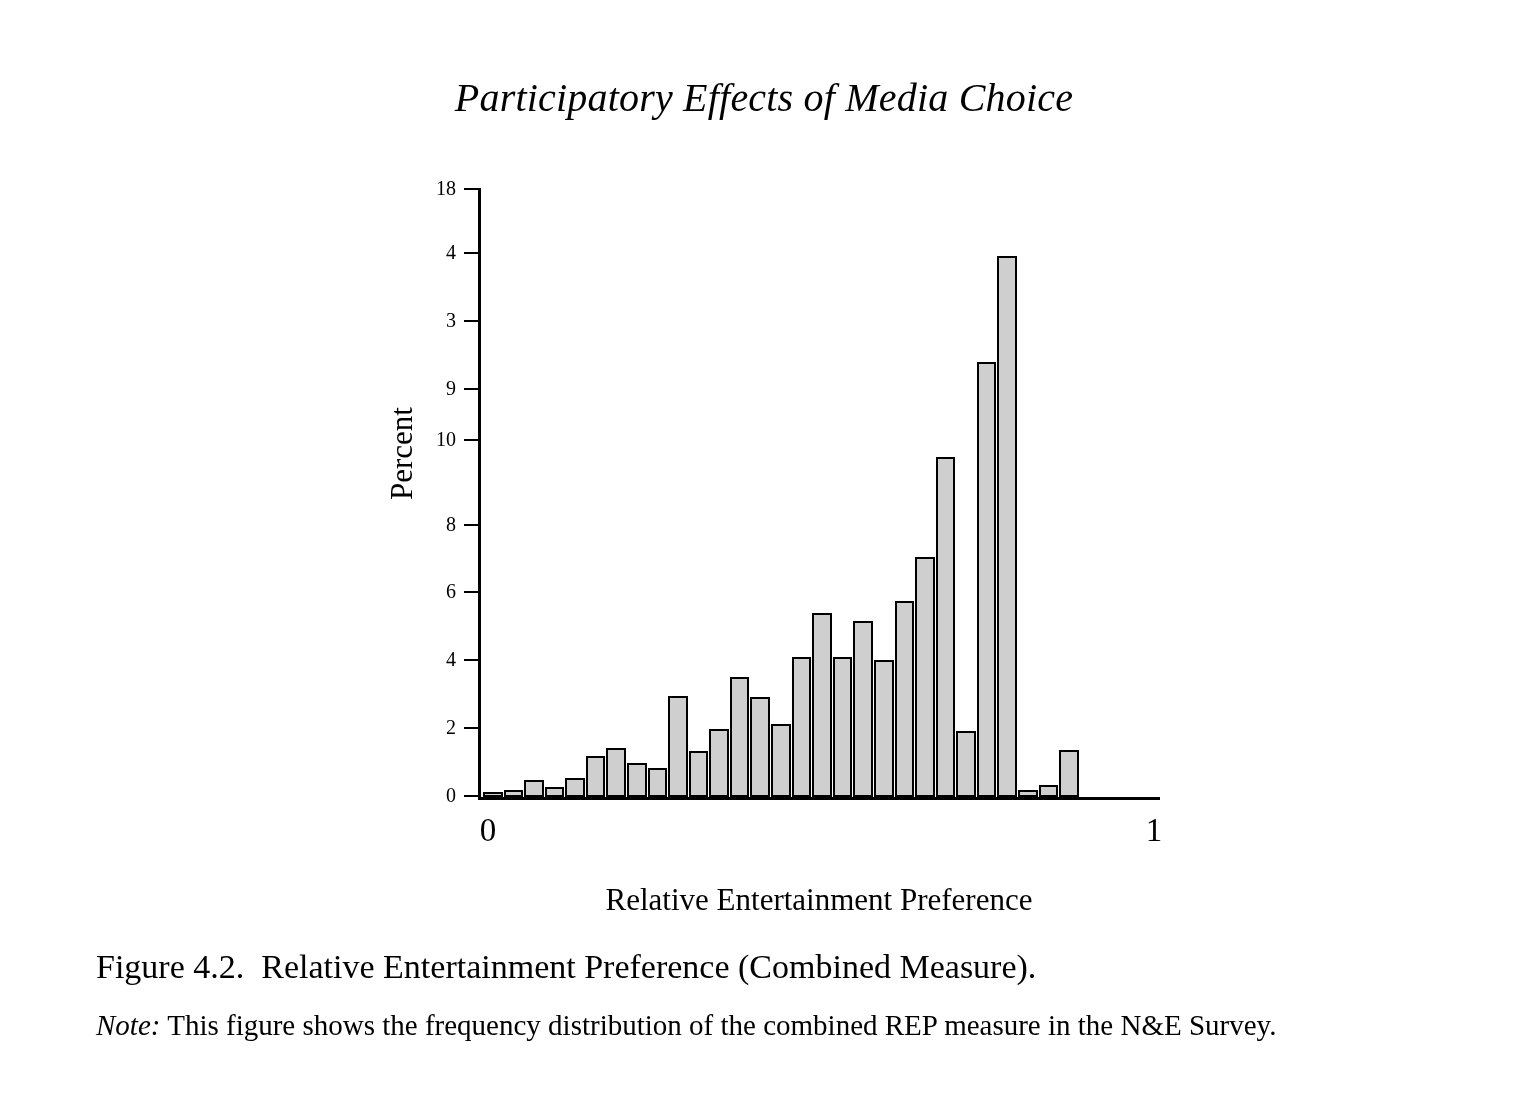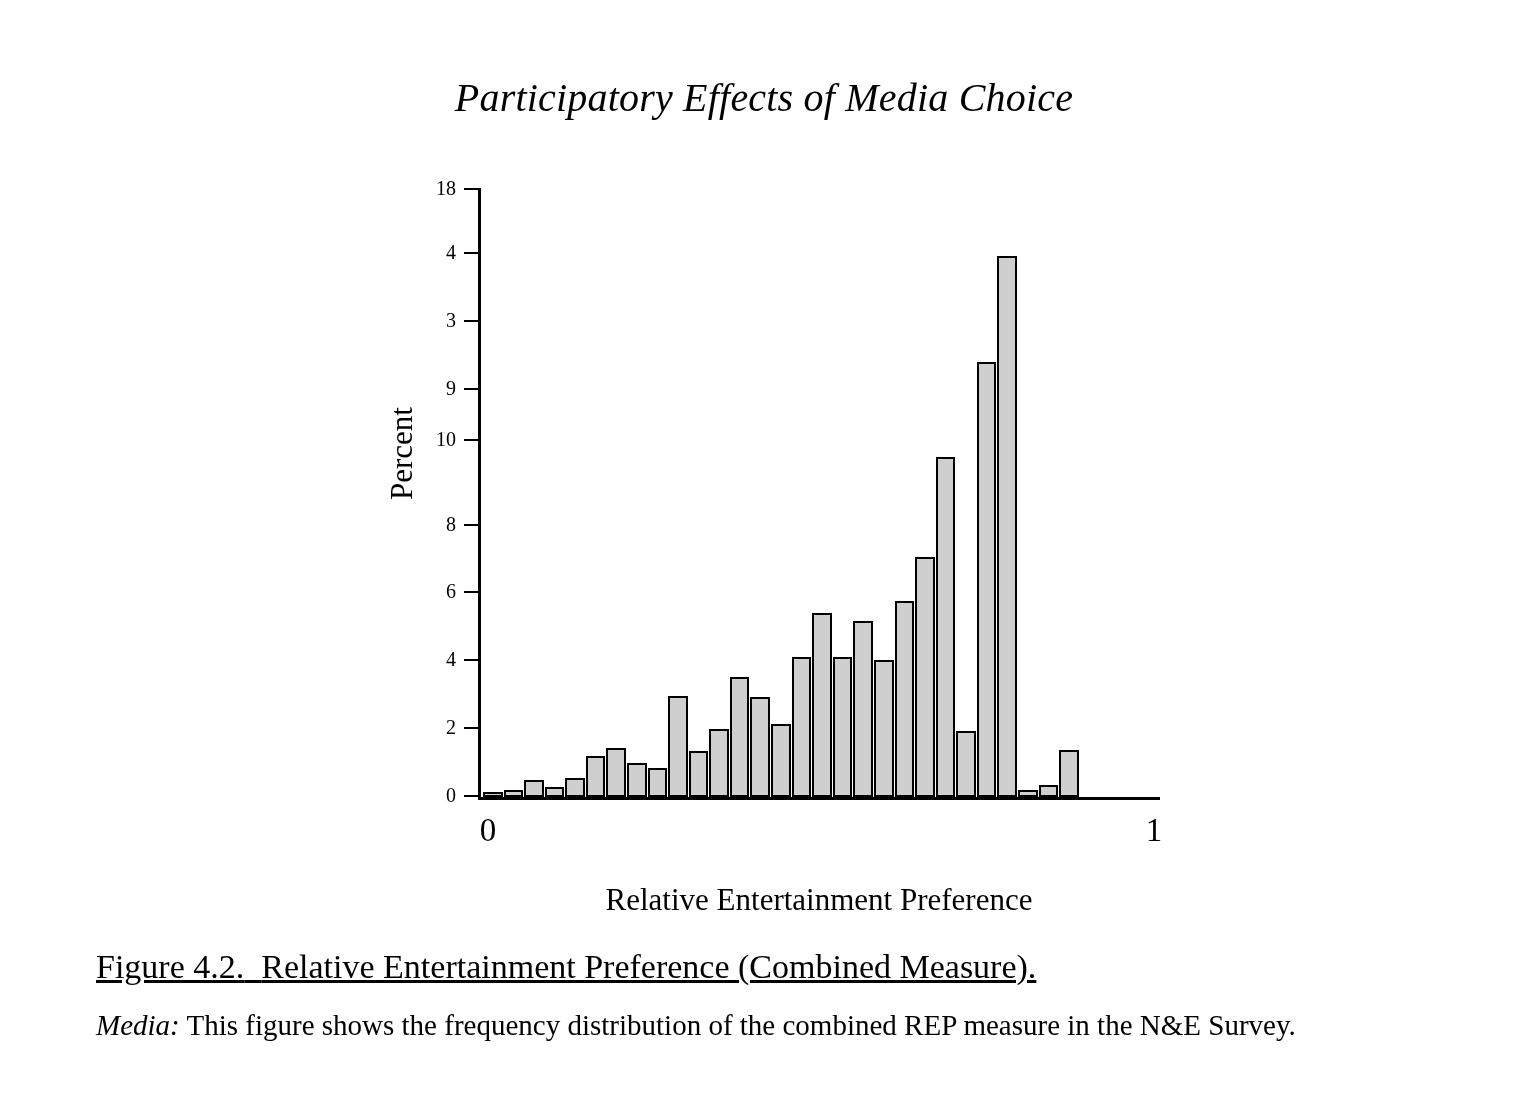--- a/index.html
+++ b/index.html
@@ -110,21 +110,20 @@
     white-space: nowrap;
   }
   
   .caption {
     position: absolute;
     left: 96px;
     top: 946px;
     width: 1400px;
     font-size: 34px;
     line-height: 1.22;
-    text-decoration: underline;
   }
   .caption-label { white-space: nowrap; }
   .note {
     position: absolute;
     left: 96px;
     top: 1007px;
     width: 1400px;
     font-size: 29px;
     line-height: 1.25;
   }
@@ -213,17 +212,17 @@
   </div>
 
   <div class="ylabel">Percent</div>
 
   <div class="caption">
     <span class="caption-label">Figure 4.2.</span>
     &nbsp;<span>Relative Entertainment Preference (Combined Measure).</span>
   </div>
 
   <div class="note">
-    <span class="note-label">Media:</span>
+    <span class="note-label">Note:</span>
     <span>This figure shows the frequency distribution of the combined REP measure in the N&amp;E Survey.</span>
   </div>
 
 </div>
 
 </body></html>

